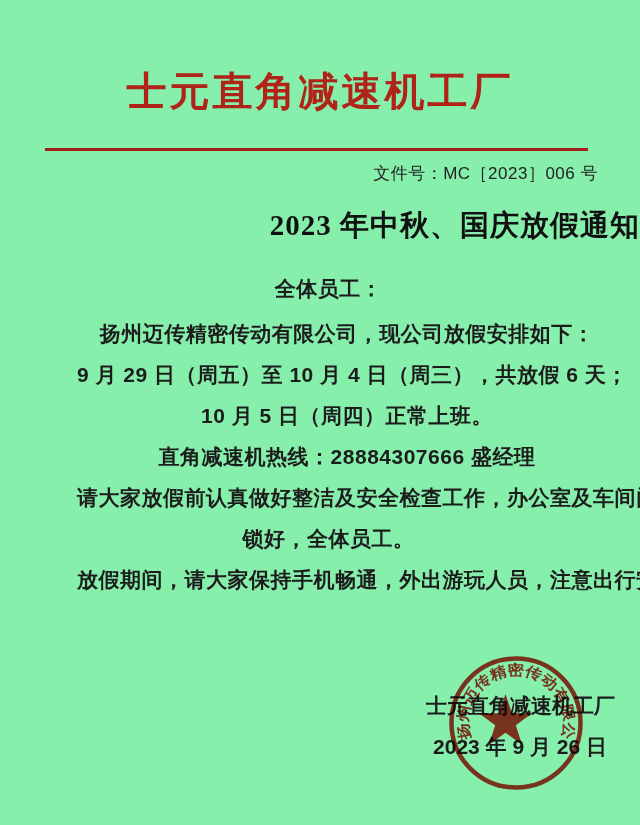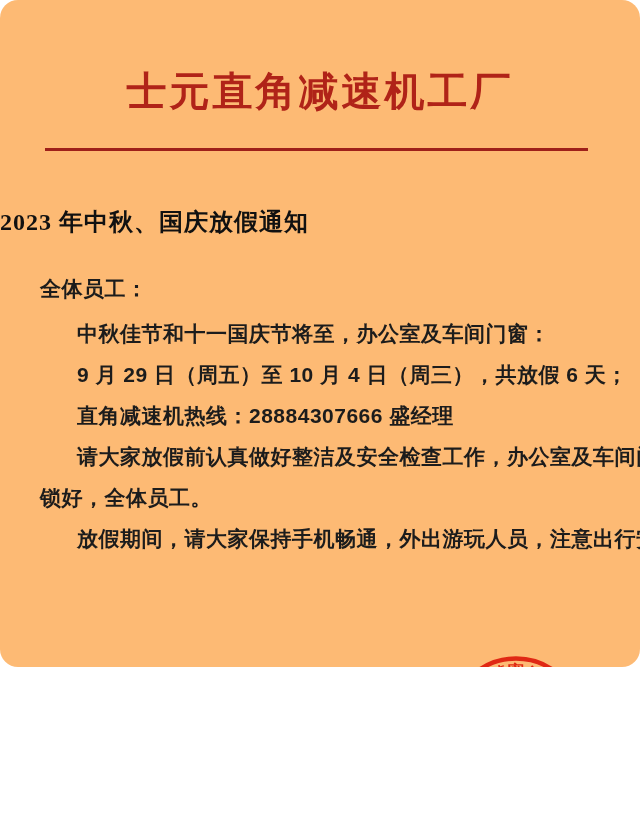--- a/index.html
+++ b/index.html
@@ -1,25 +1,24 @@
 <!DOCTYPE html>
 <html><head>
 <meta charset="utf-8">
 <style>
   * { margin: 0; padding: 0; box-sizing: border-box; }
   html, body { background: #ffffff; }
   .page {
     position: relative;
     width: 640px;
-    height: 667px;
-    background: #fdba74;
+    height: 825px;
+    background: #86efac;
     overflow: hidden;
     font-family: "Liberation Sans", sans-serif;
     color: #1c1c1c;
-    border-radius: 18px;
   }
   .letterhead {
     position: absolute;
     top: 64px; left: 0; width: 100%;
     text-align: center;
     font-family: "Liberation Serif", "DejaVu Serif", serif;
     font-weight: bold;
     font-size: 40px;
     letter-spacing: 3px;
     color: #b02318;
@@ -36,31 +35,31 @@
     top: 162px; right: 42px;
     font-size: 17px;
     font-weight: normal;
     letter-spacing: 0.5px;
     color: #222222;
     white-space: nowrap;
   }
   .notice-title {
     position: absolute;
     top: 206px; left: 0; width: 100%;
-    text-align: left;
+    text-align: right;
     font-family: "Liberation Serif", "DejaVu Serif", serif;
     font-weight: bold;
-    font-size: 24px;
+    font-size: 29px;
     letter-spacing: 1px;
     color: #111111;
     white-space: nowrap;
   }
   .notice-body {
     position: absolute;
-    top: 268px; left: 40px; right: 23px;
+    top: 268px; left: 40px; right: 23px; text-align: center;
   }
   .body-line {
     font-size: 21px;
     font-weight: bold;
     line-height: 41px;
     letter-spacing: 0.5px;
     color: #1c1c1c;
     white-space: nowrap;
   }
   .body-line:first-child { margin-bottom: 4px; }
@@ -99,27 +98,29 @@
 </style>
 </head>
 <body>
 
 <div class="page">
 
   <h1 class="letterhead">士元直角减速机工厂</h1>
 
   <div class="red-rule"></div>
 
+  <div class="doc-number">文件号：MC［2023］006 号</div>
 
   <h2 class="notice-title">2023 年中秋、国庆放假通知</h2>
 
   <div class="notice-body">
       <div class="body-line">全体员工：</div>
-      <div class="body-line indent">中秋佳节和十一国庆节将至，办公室及车间门窗：</div>
+      <div class="body-line indent">扬州迈传精密传动有限公司，现公司放假安排如下：</div>
       <div class="body-line indent">9 月 29 日（周五）至 10 月 4 日（周三），共放假 6 天；</div>
+      <div class="body-line indent">10 月 5 日（周四）正常上班。</div>
       <div class="body-line indent">直角减速机热线：28884307666 盛经理</div>
       <div class="body-line indent">请大家放假前认真做好整洁及安全检查工作，办公室及车间门窗</div>
       <div class="body-line">锁好，全体员工。</div>
       <div class="body-line indent">放假期间，请大家保持手机畅通，外出游玩人员，注意出行安全！</div>
     </div>
 
   <div class="signature-company">士元直角减速机工厂</div>
 
   <div class="signature-date">2023 年 9 月 26 日</div>
 

